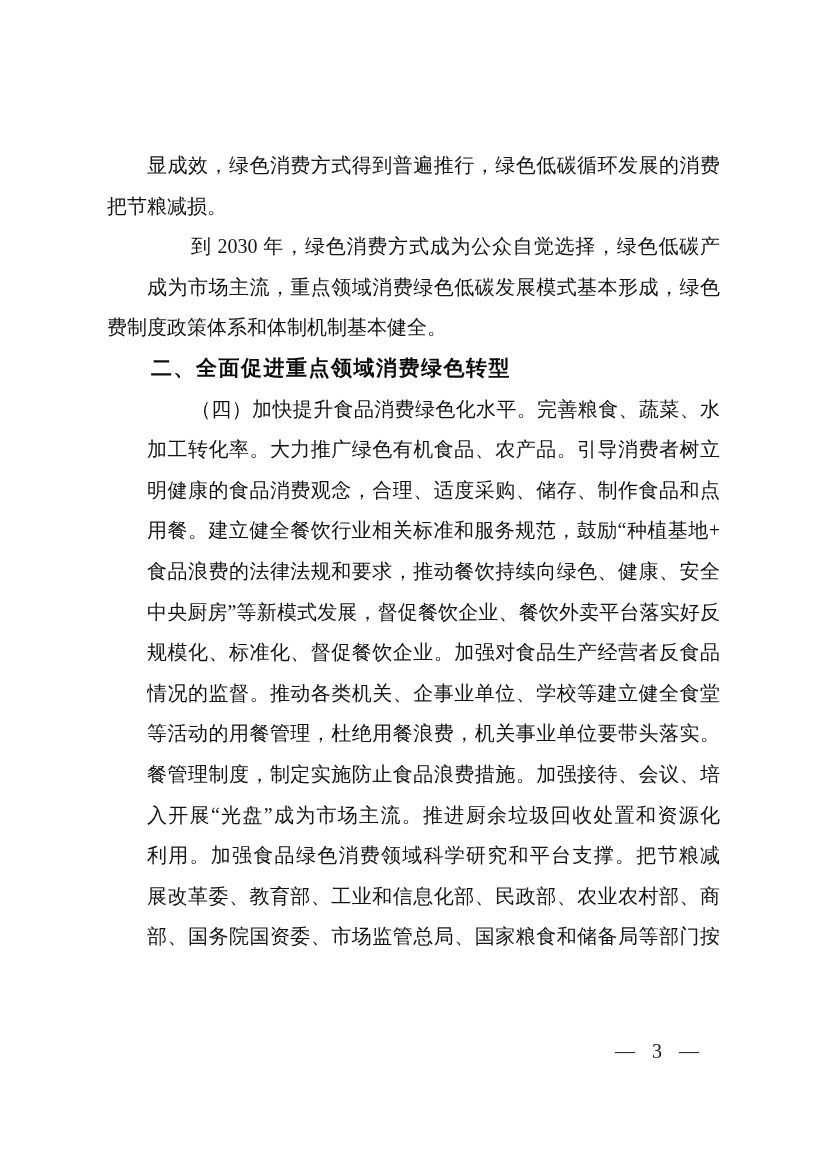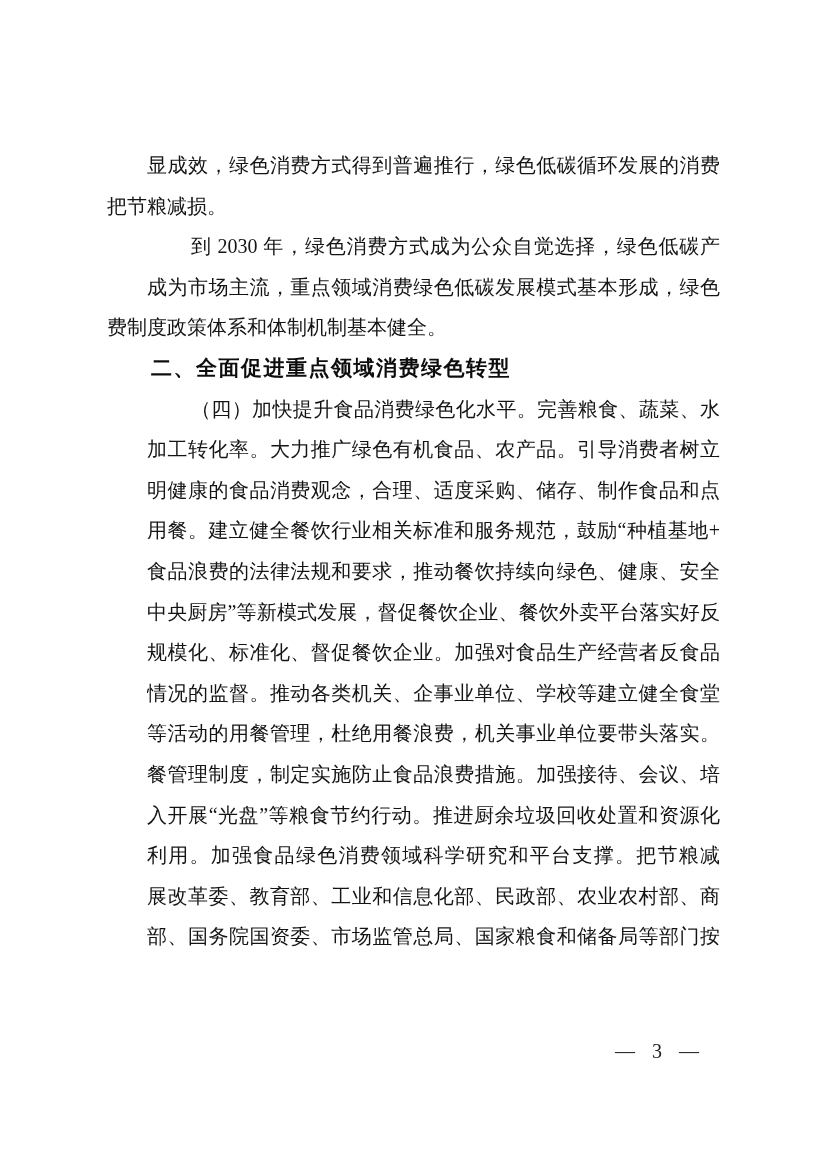--- a/index.html
+++ b/index.html
@@ -68,19 +68,19 @@
       <div class="line fill indent">（四）加快提升食品消费绿色化水平。完善粮食、蔬菜、水果</div>
       <div class="line fill">加工转化率。大力推广绿色有机食品、农产品。引导消费者树立文</div>
       <div class="line fill">明健康的食品消费观念，合理、适度采购、储存、制作食品和点餐、</div>
       <div class="line fill">用餐。建立健全餐饮行业相关标准和服务规范，鼓励“种植基地+</div>
       <div class="line fill">食品浪费的法律法规和要求，推动餐饮持续向绿色、健康、安全和</div>
       <div class="line fill">中央厨房”等新模式发展，督促餐饮企业、餐饮外卖平台落实好反</div>
       <div class="line fill">规模化、标准化、督促餐饮企业。加强对食品生产经营者反食品浪费</div>
       <div class="line fill">情况的监督。推动各类机关、企事业单位、学校等建立健全食堂用</div>
       <div class="line fill">等活动的用餐管理，杜绝用餐浪费，机关事业单位要带头落实。深</div>
       <div class="line fill">餐管理制度，制定实施防止食品浪费措施。加强接待、会议、培训</div>
-      <div class="line fill">入开展“光盘”等粮食节约行动。推进厨余垃圾回收处置和资源化</div>
+      <div class="line fill">入开展“光盘”成为市场主流。推进厨余垃圾回收处置和资源化</div>
       <div class="line fill">利用。加强食品绿色消费领域科学研究和平台支撑。把节粮减损、</div>
       <div class="line fill">展改革委、教育部、工业和信息化部、民政部、农业农村部、商务</div>
       <div class="line fill">部、国务院国资委、市场监管总局、国家粮食和储备局等部门按职</div>
     </div>
   <div class="page-number">— 3 —</div>
 </div>
 
 </body></html>

